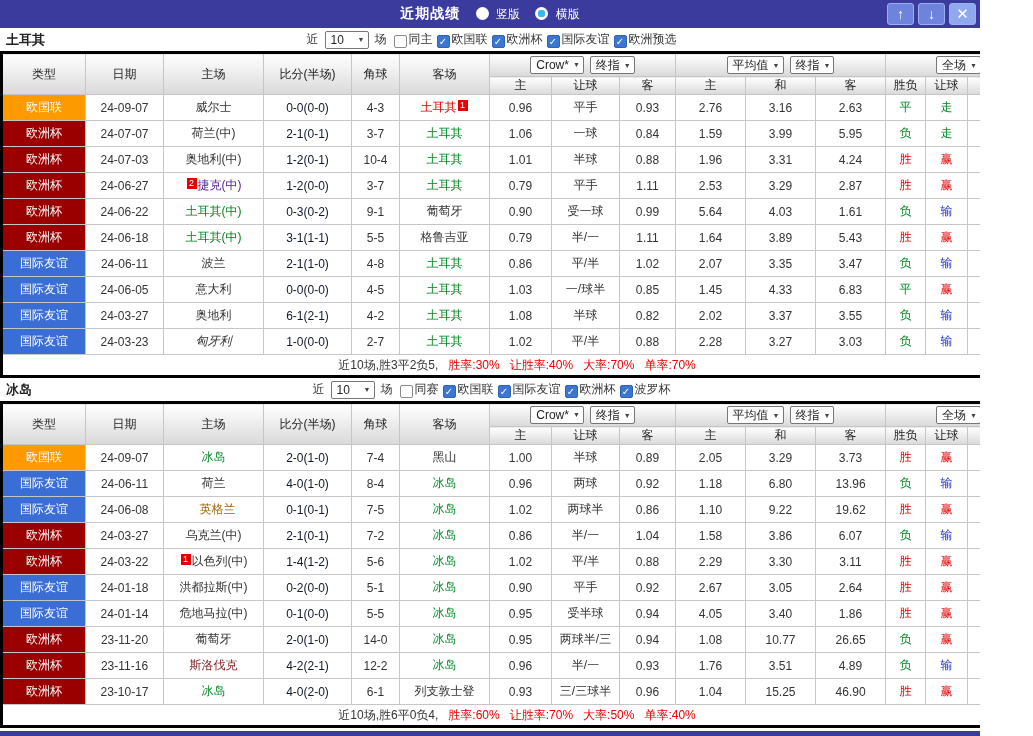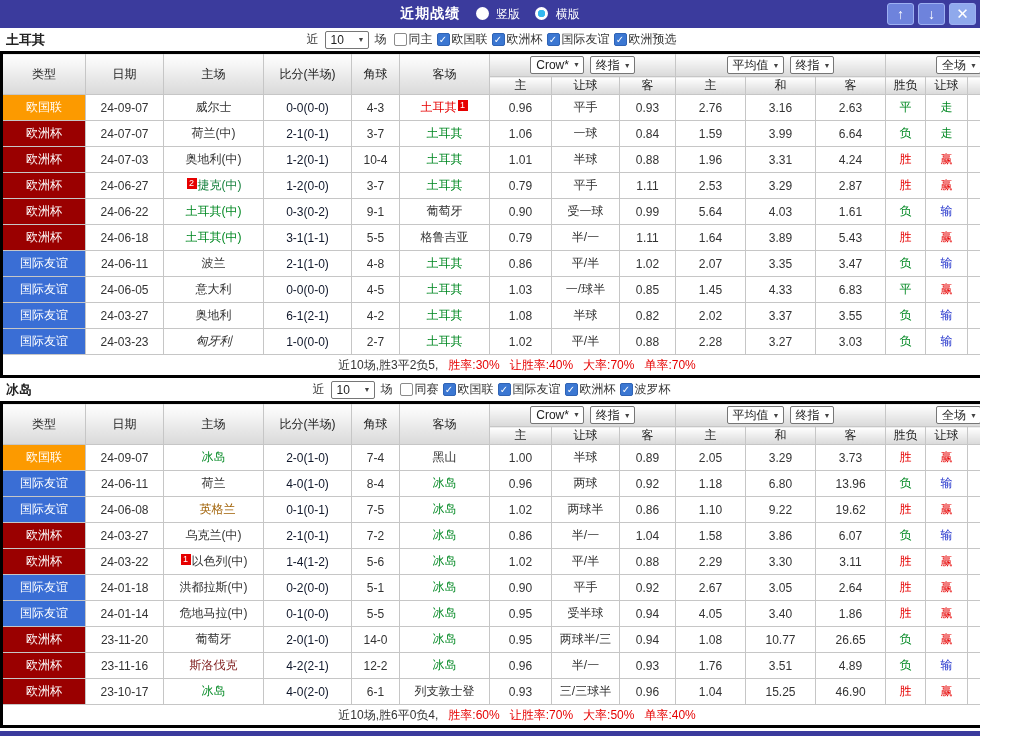--- a/index.html
+++ b/index.html
@@ -18,21 +18,21 @@
   .radio-label { color: #fff; font-size: 12px; vertical-align: 0; }
   .topbar-buttons { position: absolute; right: 4px; top: 3px; display: flex; }
   .tb-btn { width: 27px; height: 22px; background: #6e83dc; border: 1px solid #9db0f2; color: #fff; display: inline-flex; align-items: center; justify-content: center; border-radius: 3px; margin-left: 4px; font-size: 14px; font-weight: bold; cursor: pointer; }
   .tb-btn.close { background: #8fa9ec; font-size: 15px; }
 
   
   .section-bar { height: 23px; position: relative; display: flex; align-items: center; background: #fff; flex: none; }
   .team-name { position: absolute; left: 6px; font-weight: bold; font-size: 13px; color: #222; }
   .filters { margin: 0 auto; display: flex; align-items: center; }
   .ftext { margin: 0 3px; color: #333; }
-  .cb-wrap { display: inline-flex; align-items: center; margin-left: 4px; cursor: pointer; }
+  .cb-wrap { display: inline-flex; align-items: flex-end; margin-left: 4px; cursor: pointer; }
   .cb { width: 13px; height: 13px; border: 1px solid #8a8a8a; background: #fff; display: inline-flex; align-items: center; justify-content: center; font-size: 10px; color: #fff; margin-right: 2px; border-radius: 2px; }
   .cb.checked { background: #3b77d2; border-color: #2f63b5; }
   .cb-label { color: #333; }
 
   
   .sel { display: inline-flex; align-items: center; justify-content: space-between; background: #fff; border: 1px solid #767676; border-radius: 2px; height: 18px; padding: 0 3px 0 5px; margin: 0 3px; min-width: 44px; cursor: pointer; color: #222; }
   .sel .arr { font-size: 7px; color: #444; margin-left: 4px; }
 
   
   table.grid { border-collapse: collapse; table-layout: fixed; width: 1033px; border: 3px solid #000000; flex: none; }
@@ -184,21 +184,21 @@
               <td class="date">24-07-07</td>
               <td class="team"><span class="tname" style="color: rgb(51, 51, 51);">荷兰(中)</span></td>
               <td class="score">2-1(0-1)</td>
               <td class="corner">3-7</td>
               <td class="team"><span class="tname" style="color: rgb(0, 136, 34);">土耳其</span></td>
               <td class="odds">1.06</td>
               <td class="odds">一球</td>
               <td class="odds">0.84</td>
               <td class="odds">1.59</td>
               <td class="odds">3.99</td>
-              <td class="odds">6.64</td>
+              <td class="odds">5.95</td>
               <td class="res" style="color: rgb(0, 136, 34);">负</td>
               <td class="res" style="color: rgb(0, 136, 34);">走</td>
               <td class="res" style="color: rgb(230, 0, 0);">大</td>
             </tr>
             <tr class="match-row">
               <td class="type-cell" style="background: rgb(154, 0, 0);">欧洲杯</td>
               <td class="date">24-07-03</td>
               <td class="team"><span class="tname" style="color: rgb(51, 51, 51);">奥地利(中)</span></td>
               <td class="score">1-2(0-1)</td>
               <td class="corner">10-4</td>
@@ -209,21 +209,21 @@
               <td class="odds">1.96</td>
               <td class="odds">3.31</td>
               <td class="odds">4.24</td>
               <td class="res" style="color: rgb(230, 0, 0);">胜</td>
               <td class="res" style="color: rgb(230, 0, 0);">赢</td>
               <td class="res" style="color: rgb(230, 0, 0);">大</td>
             </tr>
             <tr class="match-row">
               <td class="type-cell" style="background: rgb(154, 0, 0);">欧洲杯</td>
               <td class="date">24-06-27</td>
-              <td class="team"><span class="badge">2</span><span class="tname" style="color: #15803d;">捷克(中)</span></td>
+              <td class="team"><span class="badge">2</span><span class="tname" style="color: #4c1d95;">捷克(中)</span></td>
               <td class="score">1-2(0-0)</td>
               <td class="corner">3-7</td>
               <td class="team"><span class="tname" style="color: rgb(0, 136, 34);">土耳其</span></td>
               <td class="odds">0.79</td>
               <td class="odds">平手</td>
               <td class="odds">1.11</td>
               <td class="odds">2.53</td>
               <td class="odds">3.29</td>
               <td class="odds">2.87</td>
               <td class="res" style="color: rgb(230, 0, 0);">胜</td>

